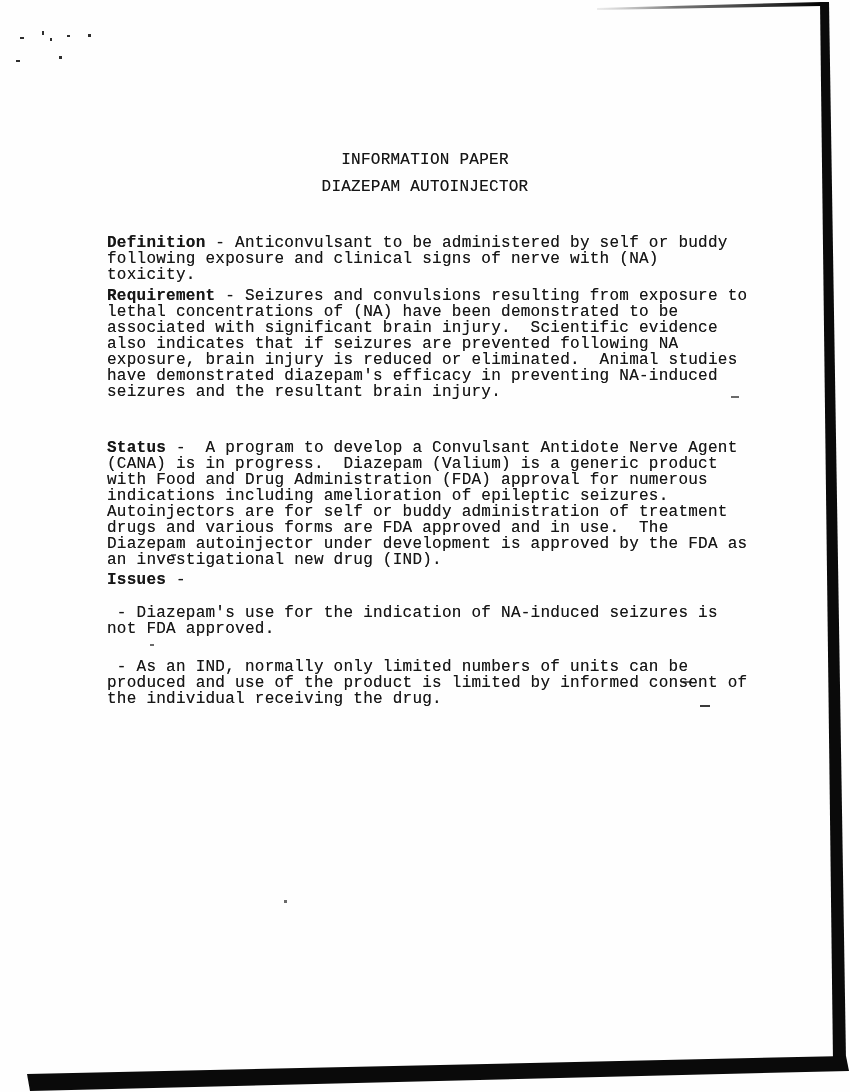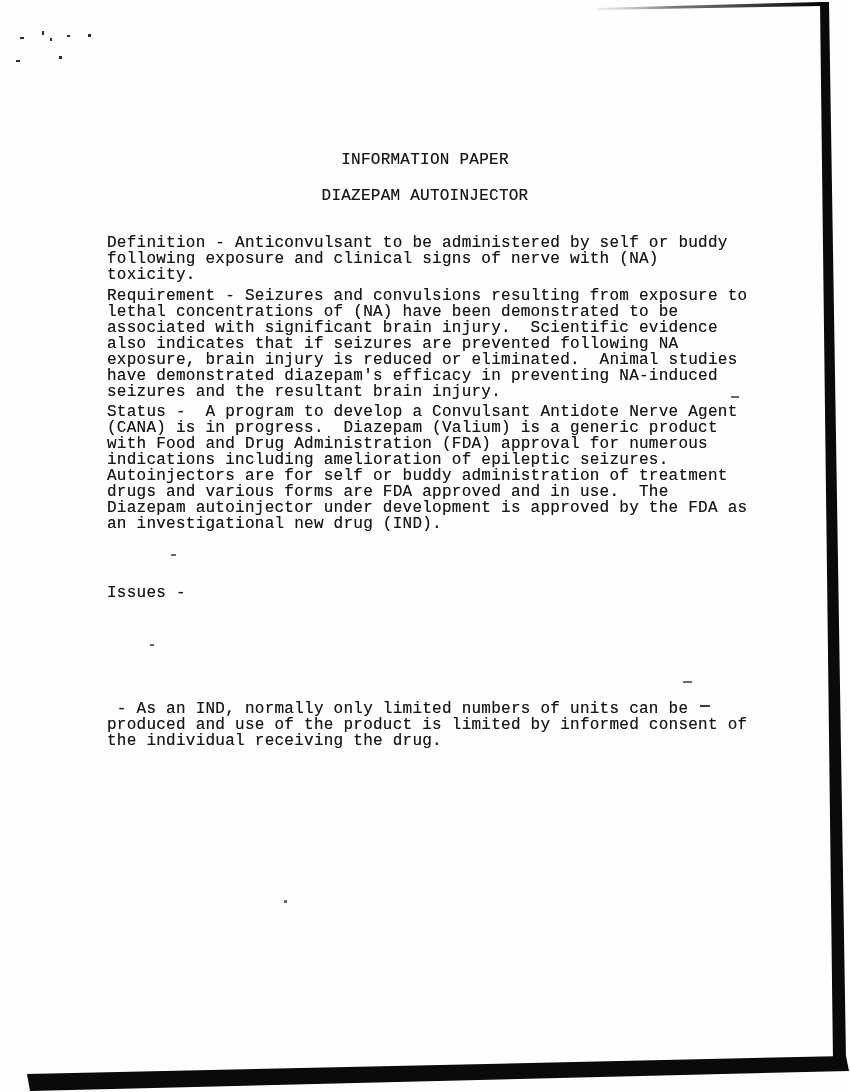--- a/index.html
+++ b/index.html
@@ -16,29 +16,29 @@
     color:var(--ink);
   }
   .doc-text{
     position:absolute;left:107px;
     font-size:16px;line-height:16px;letter-spacing:0.25px;
     white-space:pre;color:var(--ink);
     text-shadow:0 0 0.4px rgba(0,0,0,0.55);
   }
   .title-line{left:107px;width:636px;text-align:center;}
   .t1{top:152px;}
-  .t2{top:188px;}
-  .hd{font-weight:normal;}
+  .t2{top:179px;}
+  .hd{font-weight:bold;}
   .p-definition{top:235px;}
   .p-requirement{top:288px;}
-  .p-status{top:404px;}
-  .p-issues{top:585px;}
+  .p-status{top:440px;}
+  .p-issues{top:572px;}
   .p-issue1{top:605px;}
   .p-issue2{top:653px;}
-  .p-issue3{top:701px;}
+  .p-issue3{top:659px;}
   .artifacts{position:absolute;left:0;top:0;width:850px;height:1092px;pointer-events:none;}
   .bar{fill:var(--artifact);}
   .speck{fill:#2e2e2e;}
   .stray{fill:var(--faint);}
 </style>
 </head>
 <body>
 
 <div class="page">
 
@@ -96,19 +96,21 @@
 (CANA) is in progress.  Diazepam (Valium) is a generic product
 with Food and Drug Administration (FDA) approval for numerous
 indications including amelioration of epileptic seizures.
 Autoinjectors are for self or buddy administration of treatment
 drugs and various forms are FDA approved and in use.  The
 Diazepam autoinjector under development is approved by the FDA as
 an investigational new drug (IND).</span></div>
 
   <div class="doc-text p-issues"><strong class="hd">Issues</strong><span> -</span></div>
 
+  <div class="doc-text p-issue1"><span> - Diazepam's use for the indication of NA-induced seizures is
+not FDA approved.</span></div>
 
 
   <div class="doc-text p-issue3"><span> - As an IND, normally only limited numbers of units can be
 produced and use of the product is limited by informed consent of
 the individual receiving the drug.</span></div>
 
 </div>
 
 </body></html>

